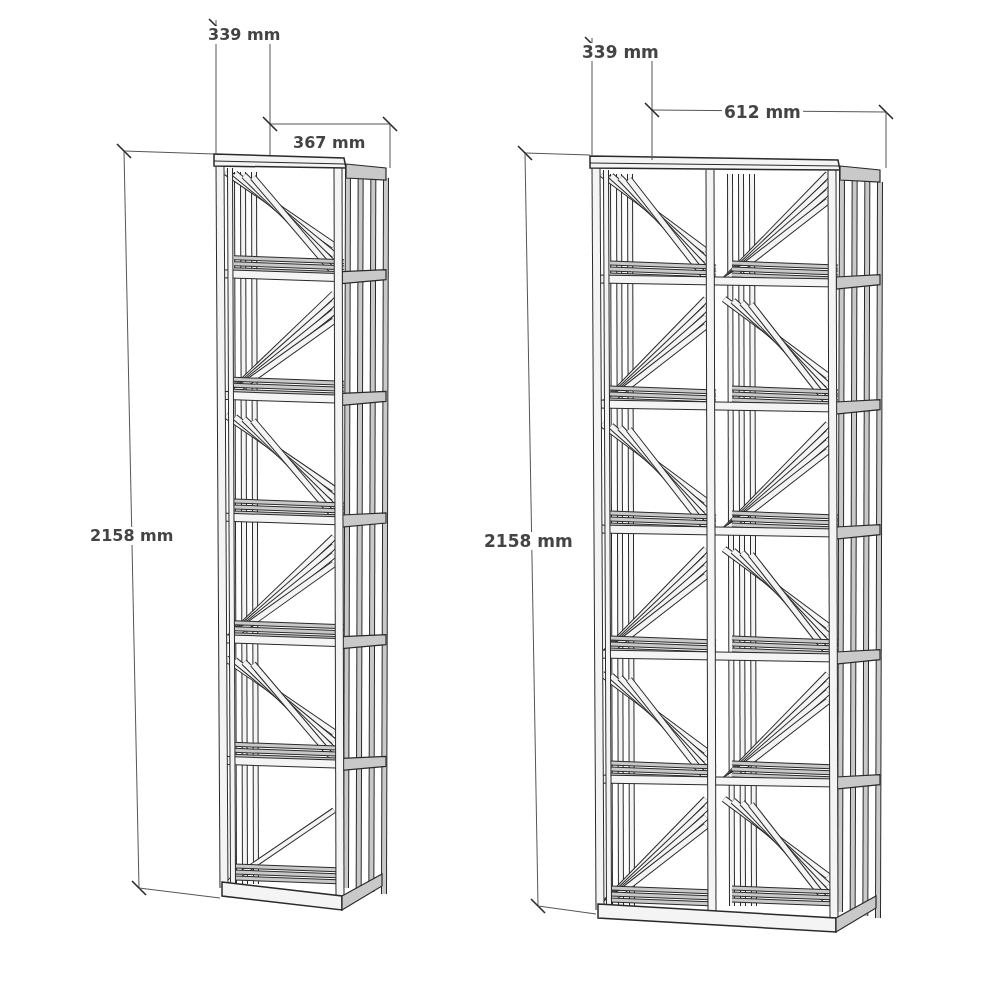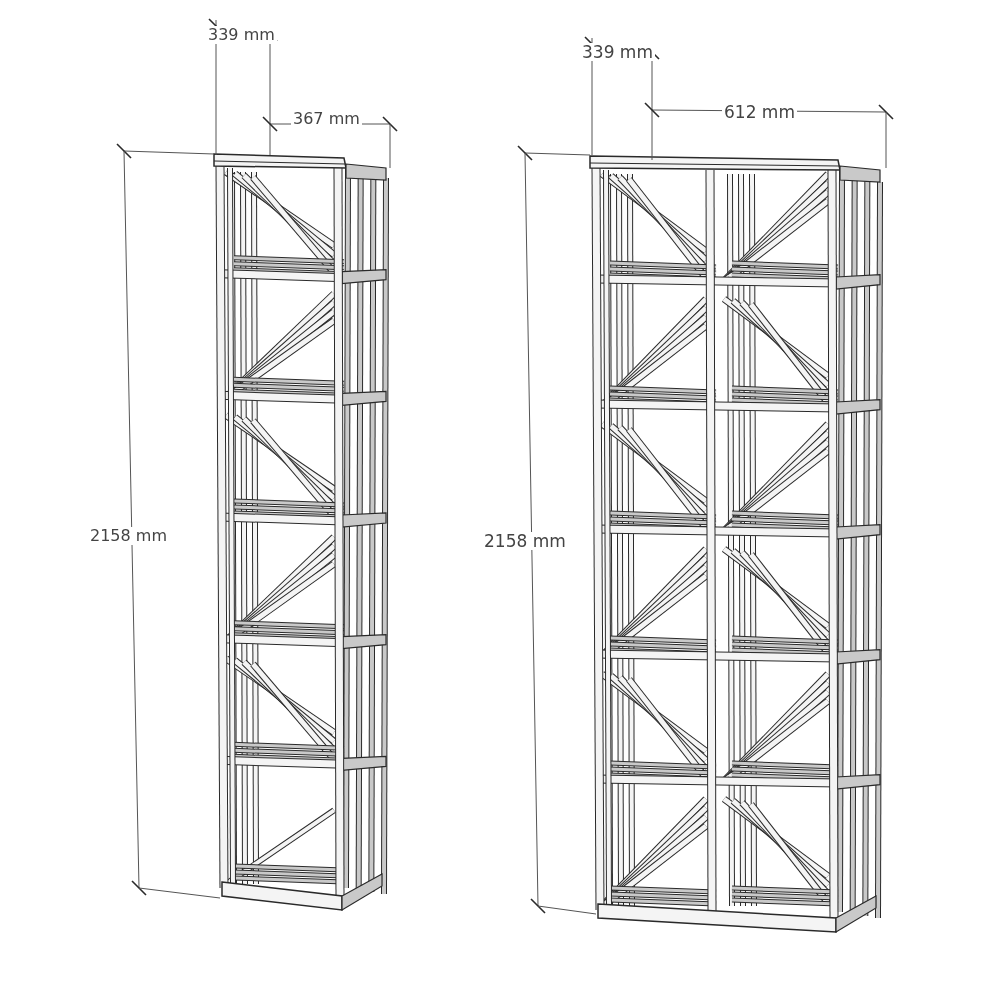--- a/index.html
+++ b/index.html
@@ -1,17 +1,17 @@
 <!DOCTYPE html>
 <html><head>
   <meta charset="utf-8">
   <style>
     html, body { margin: 0; padding: 0; background: #ffffff; }
     body { width: 1000px; height: 1000px; overflow: hidden; font-family: "DejaVu Sans", sans-serif; }
-    #stage { position: relative; width: 848px; height: 1000px; }
+    #stage { position: relative; width: 848px; height: 1000px; font-weight: bold; }
     svg { position: absolute; left: 0; top: 0; }
     .dim-label {
       position: absolute; font-family: "DejaVu Sans", sans-serif;
       color: #444444; font-size: 16px; background: #ffffff; white-space: nowrap;
       line-height: 18px; padding: 0 2px;
     }
   </style>
 </head>
 <body>
 
@@ -379,19 +379,19 @@
         <line x1="886" y1="112" x2="886" y2="168" stroke="#555555" stroke-width="1"></line>
         <line x1="525" y1="153" x2="590" y2="155" stroke="#555555" stroke-width="1"></line>
         <line x1="518" y1="146" x2="532" y2="160" stroke="#2a2a2a" stroke-width="1.6"></line>
         <line x1="525" y1="153" x2="538" y2="906" stroke="#555555" stroke-width="1"></line>
         <line x1="531" y1="899" x2="545" y2="913" stroke="#2a2a2a" stroke-width="1.6"></line>
         <line x1="538" y1="906" x2="596" y2="914" stroke="#555555" stroke-width="1"></line>
       </g>
   </svg>
 
   <div class="dim-label" style="left:206px; top:26px;">339 mm</div>
-  <div class="dim-label" style="left:291px; top:110px;">367 mm</div>
+  <div class="dim-label" style="left:291px; top:134px;">367 mm</div>
   <div class="dim-label" style="left:88px; top:527px;">2158 mm</div>
 
   <div class="dim-label" style="left:580px; top:43px; font-size:17px;">339 mm</div>
   <div class="dim-label" style="left:722px; top:103px; font-size:17px;">612 mm</div>
   <div class="dim-label" style="left:482px; top:532px; font-size:17px;">2158 mm</div>
 </div>
 
 </body></html>

